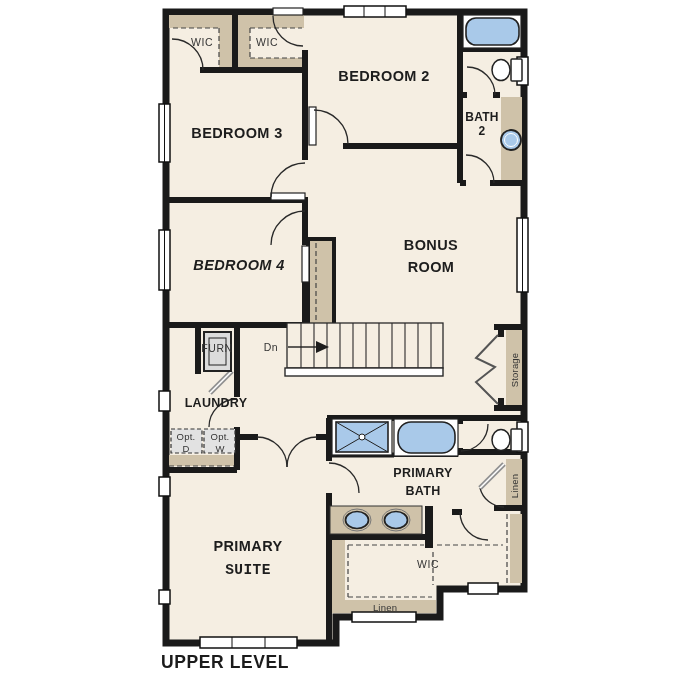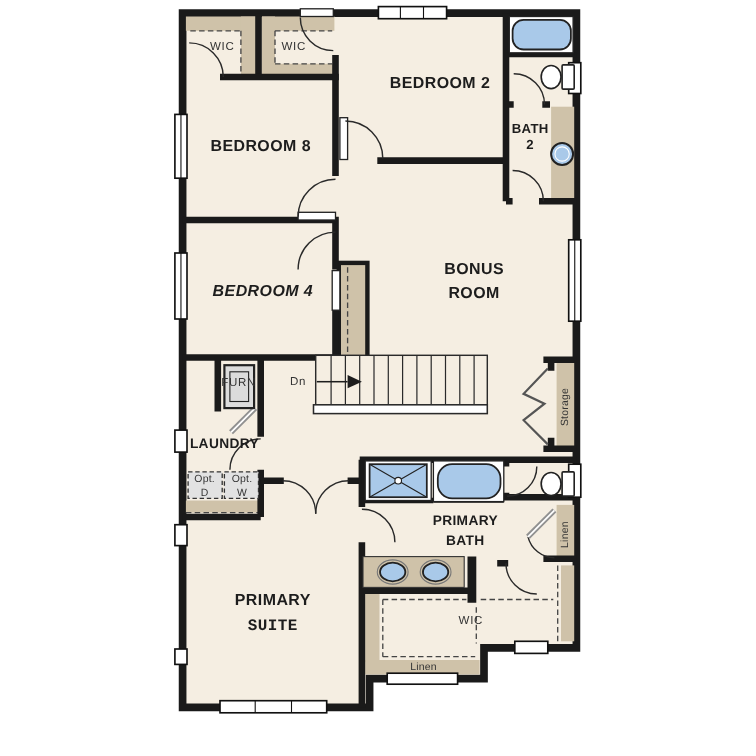--- a/index.html
+++ b/index.html
@@ -178,36 +178,37 @@
     <rect x="209" y="338" width="17" height="27" fill="none" stroke="#222" stroke-width="1"></rect>
   </g>
   <g fill="#e2e2e2" stroke="#333" stroke-width="1.2" stroke-dasharray="4 2.5">
     <rect x="171" y="429" width="31" height="24"></rect>
     <rect x="204" y="429" width="31" height="24"></rect>
   </g>
 </svg>
 
   <div class="lbl sm" style="left:202px;top:42px;">WIC</div>
   <div class="lbl sm" style="left:267px;top:42px;">WIC</div>
-  <div class="lbl lg" style="left:384px;top:76px;margin-left:16px;">BEDROOM 2</div>
+  <div class="lbl lg" style="left:384px;top:76px;">BEDROOM 2</div>
   <div class="lbl md" style="left:482px;top:117px;">BATH</div>
   <div class="lbl md" style="left:482px;top:131px;">2</div>
-  <div class="lbl lg" style="left:237px;top:133px;">BEDROOM 8</div>
+  <div class="lbl lg" style="left:237px;top:133px;">BEDROOM 3</div>
   <div class="lbl lg" style="left:239px;top:265px;font-style:italic;">BEDROOM 4</div>
   <div class="lbl lg" style="left:431px;top:245px;text-align:center;">BONUS</div>
   <div class="lbl lg" style="left:431px;top:267px;">ROOM</div>
   <div class="lbl sm" style="left:271px;top:347px;">Dn</div>
   <div class="lbl tiny vert" style="left:514px;top:370px;">Storage</div>
   <div class="lbl sm" style="left:217px;top:348px;">FURN</div>
-  <div class="lbl md2" style="left:204px;top:403px;">LAUNDRY</div>
+  <div class="lbl md2" style="left:216px;top:403px;">LAUNDRY</div>
   <div class="lbl tiny" style="left:186px;top:436px;">Opt.</div>
   <div class="lbl tiny" style="left:186px;top:448px;">D</div>
   <div class="lbl tiny" style="left:220px;top:436px;">Opt.</div>
   <div class="lbl tiny" style="left:220px;top:448px;">W</div>
   <div class="lbl md2" style="left:423px;top:473px;">PRIMARY</div>
   <div class="lbl md2" style="left:423px;top:491px;">BATH</div>
   <div class="lbl tiny vert" style="left:514px;top:486px;">Linen</div>
   <div class="lbl lg" style="left:248px;top:546px;">PRIMARY</div>
   <div class="lbl lg" style="left:248px;top:570px;font-family:Liberation Mono, monospace;">SUITE</div>
   <div class="lbl sm" style="left:428px;top:564px;">WIC</div>
   <div class="lbl tiny" style="left:385px;top:607px;">Linen</div>
 
+  <div class="level-title">UPPER LEVEL</div>
 </div>
 
 </body></html>

